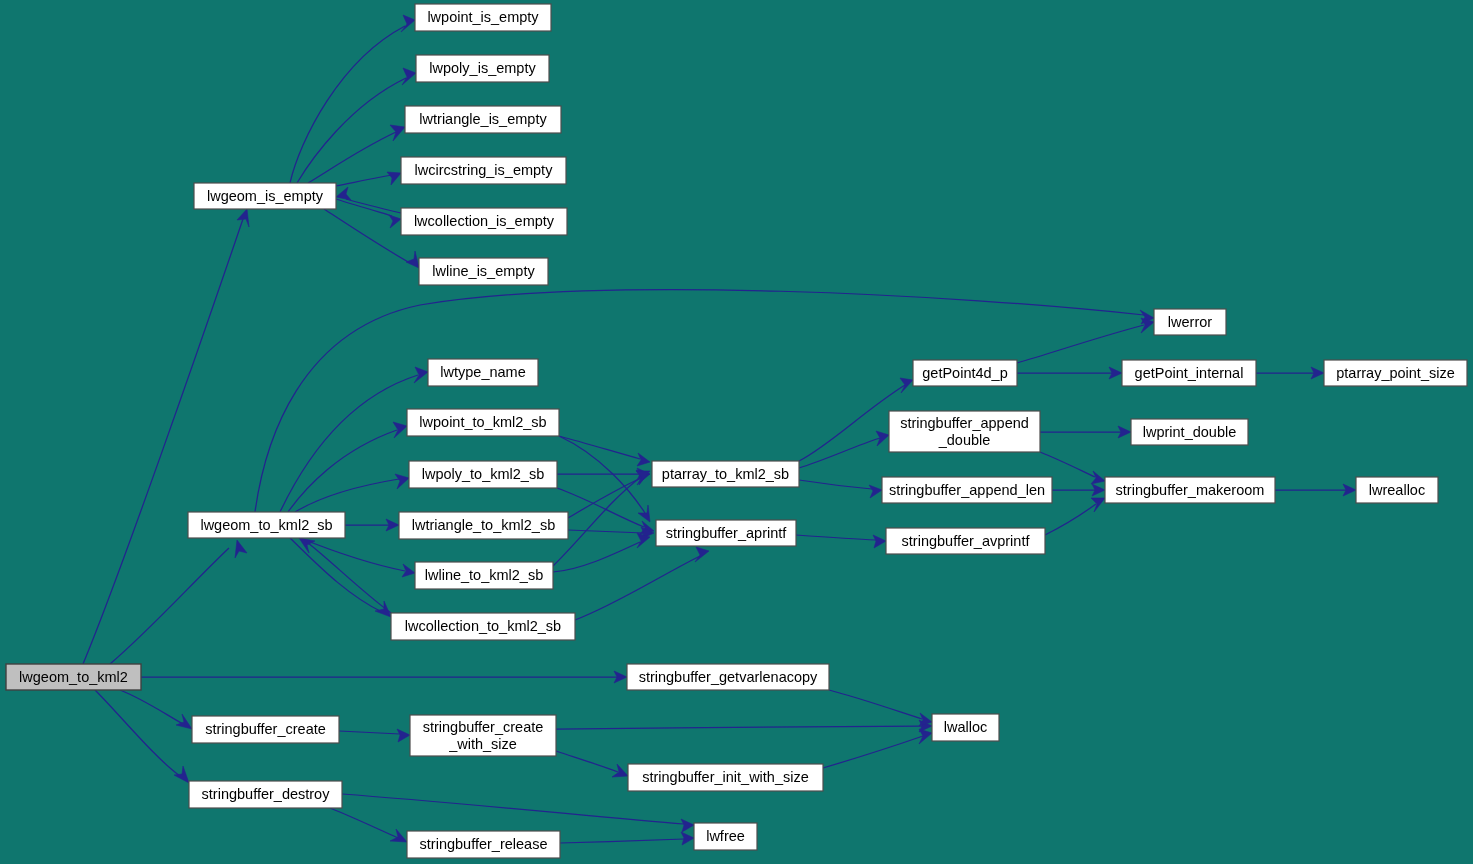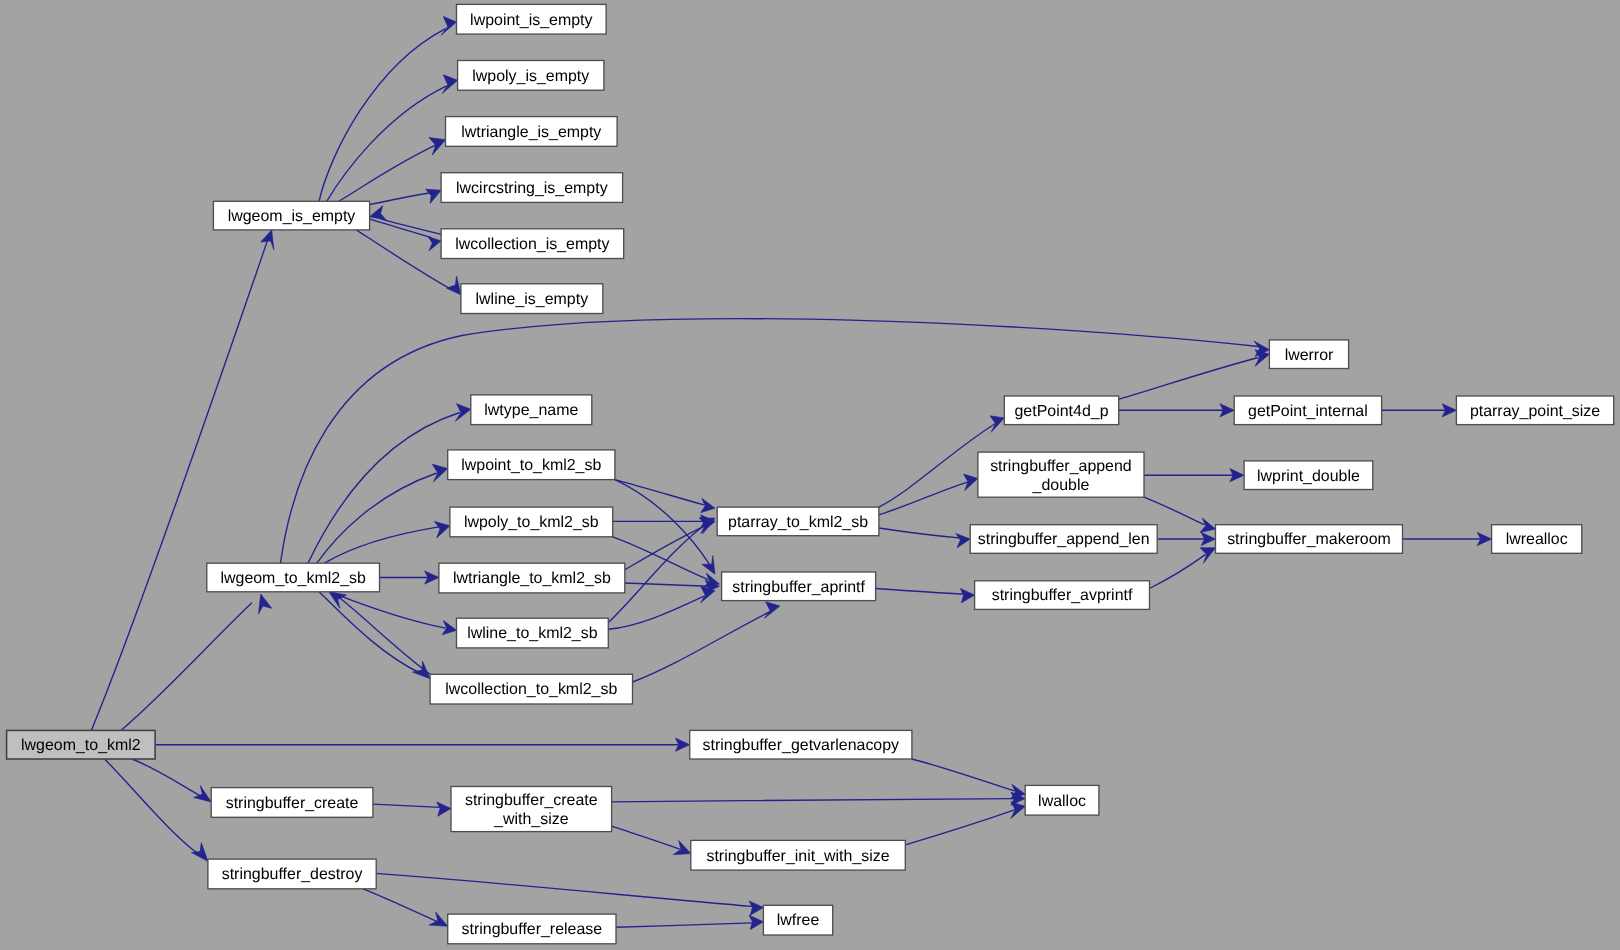--- a/index.html
+++ b/index.html
@@ -47,21 +47,21 @@
   }
   .edge-head {
     fill: #23238e;
     stroke: #23238e;
     stroke-width: 0.6;
   }
 </style>
 </head>
 <body>
 
-<div id="canvas-wrap" style="background: #a3a3a3;">
+<div id="canvas-wrap" style="background: #0f766e;">
   <svg id="graph" viewBox="0 0 1473 864" xmlns="http://www.w3.org/2000/svg">
     <g id="edges-layer">
         <g>
           <path class="edge-path" d="M 290,183 C 300,140 340,60 405,26" stroke="#23238e"></path>
           <path class="edge-head" d="M 415,20 l -14,12 l 6,-8 l -4,-9 z" fill="#23238e" stroke="#23238e"></path>
         </g>
         <g>
           <path class="edge-path" d="M 297,183 C 312,158 350,105 406,78" stroke="#23238e"></path>
           <path class="edge-head" d="M 416,73 l -14,12 l 5,-8 l -4,-9 z" fill="#23238e" stroke="#23238e"></path>
         </g>

